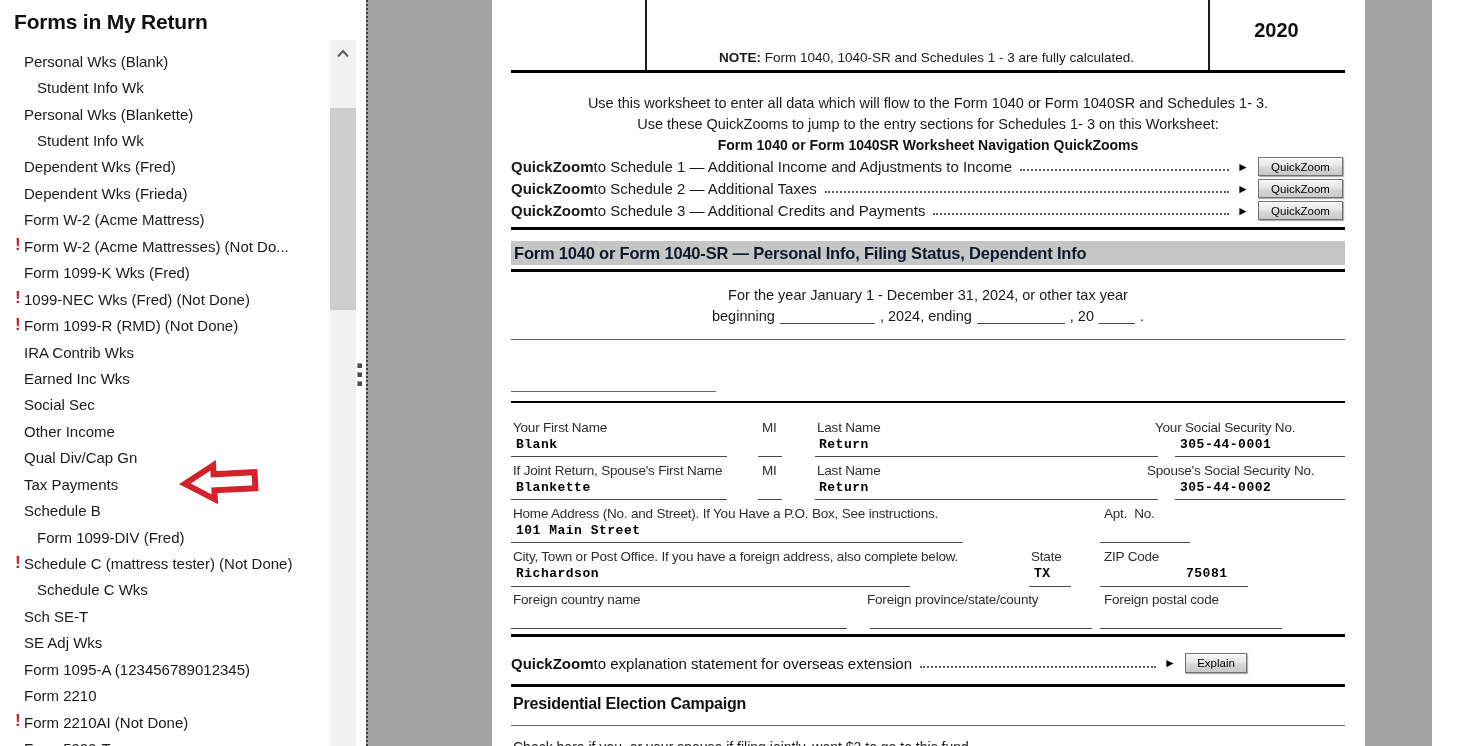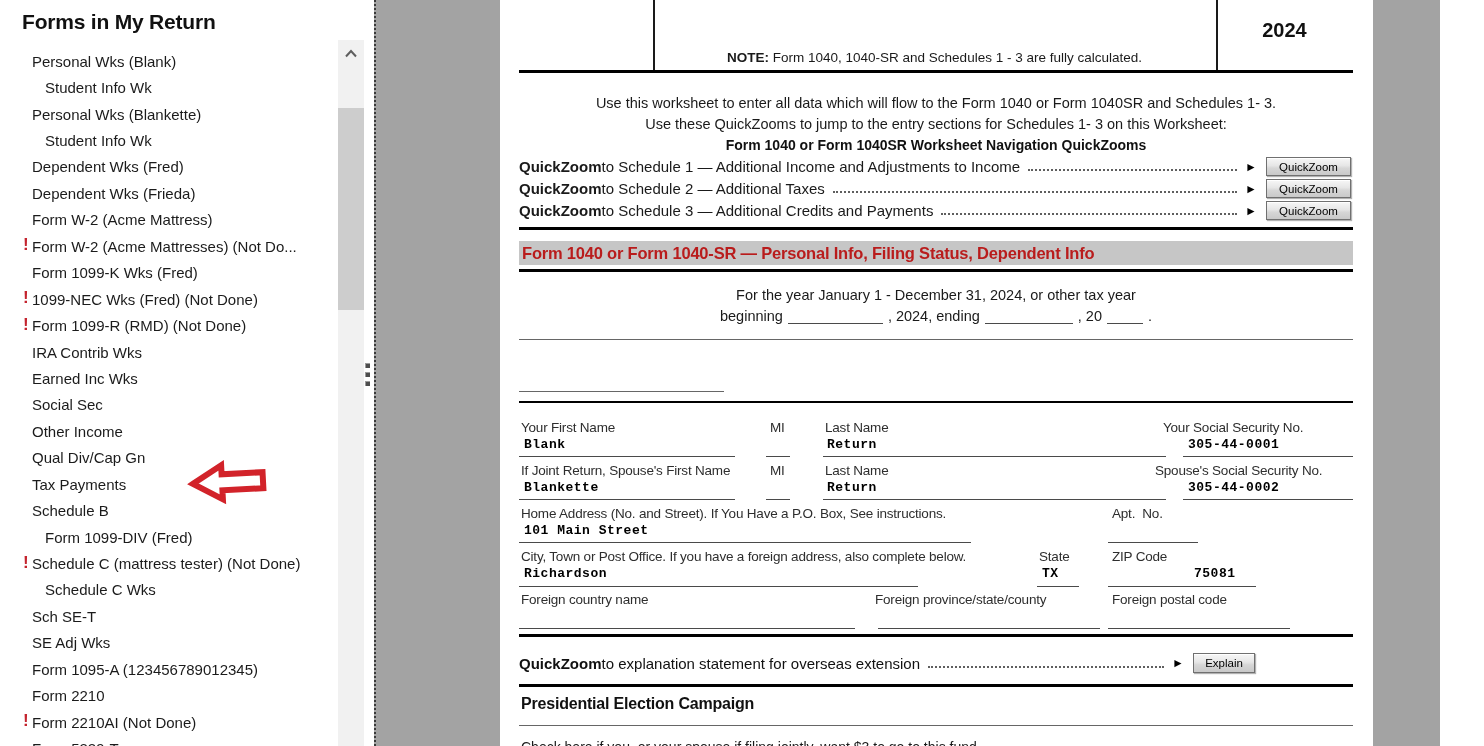--- a/index.html
+++ b/index.html
@@ -1,18 +1,18 @@
 <!DOCTYPE html>
 <html><head>
 <meta charset="utf-8">
 <style>
   * { margin:0; padding:0; box-sizing:border-box; }
   html,body { width:1484px; height:746px; background:#fff; overflow:hidden;
               font-family:"Liberation Sans","DejaVu Sans",sans-serif; }
-  .app { position:absolute; left:8px; top:0; width:1432px; height:746px; overflow:hidden; background:#fff; }
+  .app { position:absolute; left:0; top:0; width:1432px; height:746px; overflow:hidden; background:#fff; }
 
   
   .sidebar { position:absolute; left:0; top:0; width:356px; height:746px; background:#fff; overflow:hidden; }
   .sb-title { position:absolute; left:14px; top:10px; font-size:21px; font-weight:bold; color:#111; letter-spacing:-0.2px; }
   #forms-list { position:absolute; left:0; top:48px; width:330px; list-style:none; }
   #forms-list li { position:relative; height:26.45px; display:flex; align-items:center;
                    padding-left:24px; font-size:15px; color:#1b1b1b; white-space:nowrap; overflow:hidden; }
   #forms-list li.ind { padding-left:37px; }
   #forms-list li .alert { position:absolute; left:15px; top:50%; transform:translateY(-53%);
                           font-weight:900; font-size:17px; color:#c4242e; display:none; }
@@ -56,21 +56,21 @@
   .qzrow .leader, .leader { flex:1; border-bottom:2px dotted #5e5e5e; height:0; align-self:flex-end; margin:0 8px 6px 8px; }
   .ptr { font-size:12px; color:#000; margin-right:9px; line-height:1; }
   .btn { width:85px; height:19px; border:1px solid #707070; flex:0 0 auto;
          background:linear-gradient(180deg,#f7f7f7 0%,#e6e6e6 45%,#d6d6d6 60%,#c9c9c9 100%);
          box-shadow:inset 0 1px 0 #fff, 1px 1px 1px rgba(0,0,0,.3);
          font-size:11.5px; color:#000; display:flex; align-items:center; justify-content:center;
          font-family:"Liberation Sans",sans-serif; }
   .btn.explain { width:62px; height:20px; }
 
   .secbar { position:absolute; left:19px; top:241px; width:834px; height:24px; background:#c6c6c6;
-            font-size:16.5px; font-weight:bold; line-height:24px; padding-left:3px; letter-spacing:-0.2px; color:#b91c1c; }
+            font-size:16.5px; font-weight:bold; line-height:24px; padding-left:3px; letter-spacing:-0.2px; color:#0f172a; }
 
   .yearline2 { position:absolute; left:19px; top:308px; width:834px; display:flex; justify-content:center;
                align-items:flex-end; }
   .blank { display:inline-block; border-bottom:1px solid #4a4a4a; height:15px; margin:0 5px; }
 
   .explain-row { position:absolute; left:19px; top:652px; width:736px; height:22px; display:flex; align-items:center; font-size:15px; }
   .pres-title { position:absolute; left:21px; top:695px; font-size:16px; font-weight:bold; letter-spacing:-0.2px; }
   .partial { position:absolute; left:21px; top:739px; font-size:14px; color:#1a1a1a; white-space:nowrap; }
 </style>
 </head>
@@ -210,21 +210,21 @@
 
   <svg class="red-arrow" viewBox="0 0 78 42">
     <path d="M4,21 L33,4 L33,13 L74,13 L74,29 L33,29 L33,38 Z" fill="#ffffff" stroke="#d2232a" stroke-width="6" stroke-linejoin="miter"></path>
   </svg>
 
   <main class="page">
 
     <div class="vline" style="left:153px"></div>
     <div class="vline" style="left:716px"></div>
     <div class="form-note"><span class="b">NOTE:</span><span> Form 1040, 1040-SR and Schedules 1 - 3 are fully calculated.</span></div>
-    <div class="form-year">2024</div>
+    <div class="form-year">2020</div>
     <div class="hl" style="left:19px;top:70px;width:834px;height:3px"></div>
 
     <div class="introline txt15" style="top:95px">Use this worksheet to enter all data which will flow to the Form 1040 or Form 1040SR and Schedules 1- 3.</div>
     <div class="introline txt15" style="top:116px">Use these QuickZooms to jump to the entry sections for Schedules 1- 3 on this Worksheet:</div>
     <div class="introline b" style="top:137px;font-size:14px">Form 1040 or Form 1040SR Worksheet Navigation QuickZooms</div>
     <div id="qz-rows">
         <div class="qzrow" style="top: 156px;">
     <span class="qz-bold">QuickZoom</span>
           <span class="qz-text"> to Schedule 1 — Additional Income and Adjustments to Income</span>
     <span class="leader"></span>

